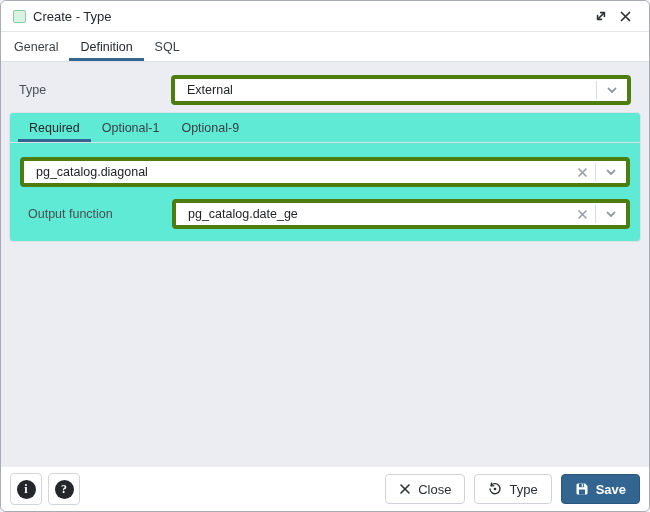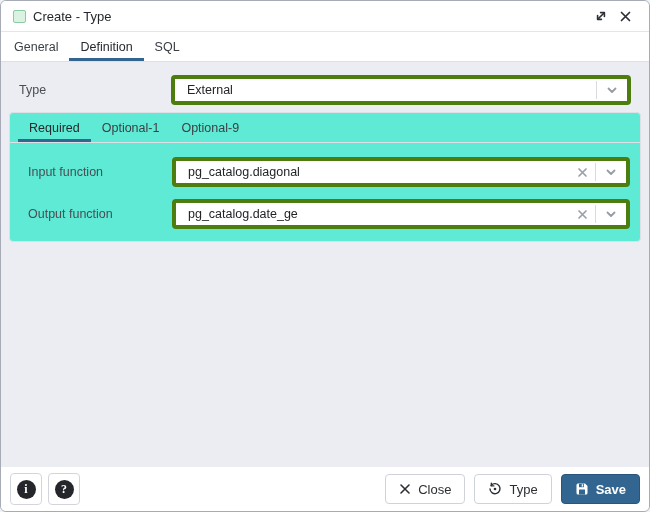--- a/index.html
+++ b/index.html
@@ -183,21 +183,20 @@
 
     <div class="panel">
       <div class="subtabbar">
         <button class="subtab active">Required</button>
         <button class="subtab">Optional-1</button>
         <button class="subtab">Optional-9</button>
       </div>
       <div class="panel-body">
 
         <div class="form-row">
-          <span class="form-label">Input function</span>
           <div class="combo">
             <span>pg_catalog.diagonal</span>
             <span class="control-spacer"></span>
             <span class="clear-zone">
               <svg width="11" height="11" viewBox="0 0 11 11" fill="none" stroke="currentColor" stroke-width="1.7" stroke-linecap="round">
                 <path d="M2 2 L9 9 M9 2 L2 9"></path>
               </svg>
             </span>
             <span class="vsep"></span>
             <span class="chev-zone">

